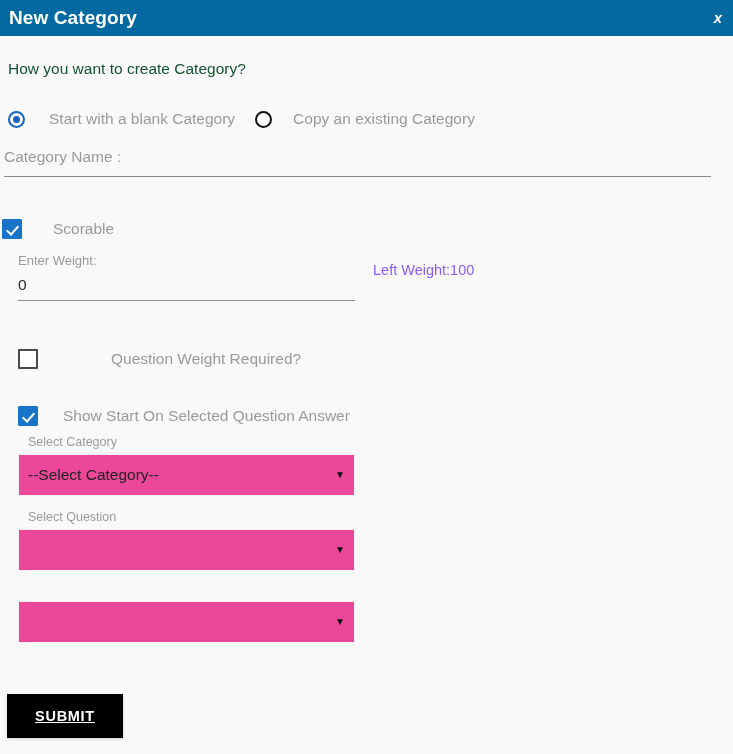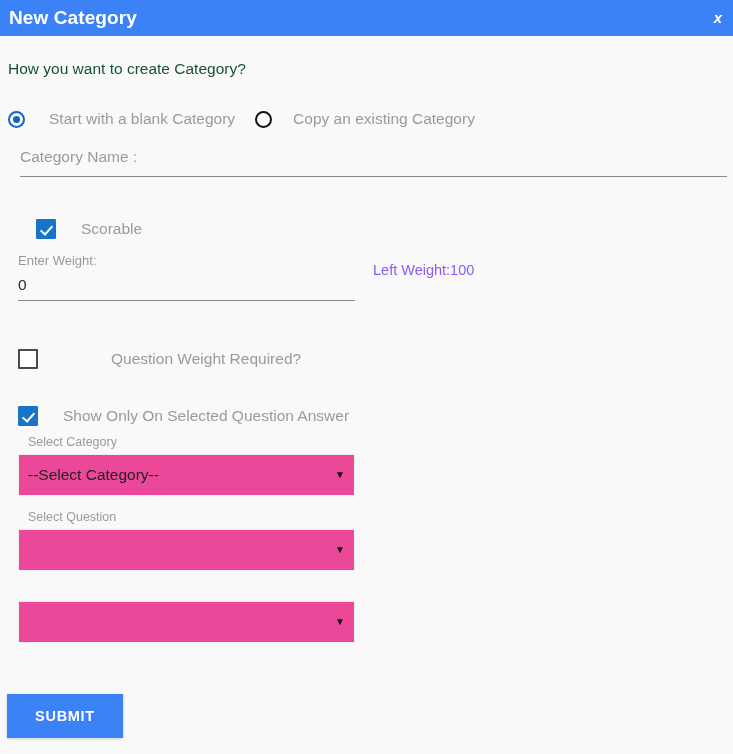--- a/index.html
+++ b/index.html
@@ -23,21 +23,21 @@
     overflow: hidden;
   }
 
   
   .titlebar {
     position: absolute;
     left: 0;
     top: 0;
     width: 733px;
     height: 36px;
-    background: #3b82f6;
+    background: #0369a1;
     display: flex;
     align-items: flex-start;
   }
   .titlebar-text {
     color: #ffffff;
     font-size: 19px;
     font-weight: bold;
     letter-spacing: 0.1px;
     margin-left: 9px;
     line-height: 36px;
@@ -118,21 +118,21 @@
     white-space: nowrap;
     cursor: pointer;
   }
   .radio-label.first { margin-left: 24px; }
   .radio-label.second { margin-left: 21px; }
   .radio.second-btn { margin-left: 20px; }
 
   
   .catname-wrap {
     position: absolute;
-    left: 20px;
+    left: 4px;
     top: 104px;
     width: 707px;
     height: 36px;
     border-bottom: 1px solid #8b8b8b;
   }
   .catname-input {
     width: 100%;
     height: 34px;
     border: none;
     outline: none;
@@ -183,21 +183,21 @@
     border: 2px solid #4a4a4a;
   }
   .cb-label {
     font-size: 15.5px;
     color: #9a9a9a;
     white-space: nowrap;
     margin-left: 25px;
     cursor: pointer;
   }
 
-  #row-scorable  { left: 36px; top: 182px; }
+  #row-scorable  { left: 2px; top: 182px; gap: 6px; }
   #row-qweight   { left: 18px; top: 312px; gap: 48px; }
   #row-showonly  { left: 18px; top: 369px; }
 
   
   .weight-block {
     position: absolute;
     left: 18px;
     top: 218px;
     width: 337px;
   }
@@ -279,29 +279,30 @@
     user-select: none;
   }
 
   
   .submit-btn {
     position: absolute;
     left: 7px;
     top: 658px;
     width: 116px;
     height: 44px;
-    background: #3b82f6;
+    background: #000000;
     border: none;
     color: #ffffff;
     font-family: "Liberation Sans", sans-serif;
     font-size: 14.5px;
     font-weight: bold;
     letter-spacing: 0.7px;
     cursor: pointer;
     box-shadow: 0 1px 3px rgba(0,0,0,0.18);
+    text-decoration: underline;
   }
 </style>
 </head>
 <body>
 
 <div class="dialog">
 
   <div class="titlebar">
     <span class="titlebar-text">New Category</span>
     <span class="close-x">x</span>
@@ -336,21 +337,21 @@
 
     <div class="left-weight">Left Weight:100</div>
 
     <div class="cb-row" id="row-qweight">
       <span class="checkbox off"></span>
       <span class="cb-label">Question Weight Required?</span>
     </div>
 
     <div class="cb-row" id="row-showonly">
       <span class="checkbox on"></span>
-      <span class="cb-label">Show Only On Selected Question Answer</span>
+      <span class="cb-label">Show Start On Selected Question Answer</span>
     </div>
 
     <div class="select-block" id="blk-select-category">
       <div class="select-caption">Select Category</div>
       <div class="select-shell">
         <span class="select-value">--Select Category--</span>
         <span class="select-arrow">▼</span>
       </div>
     </div>
 

